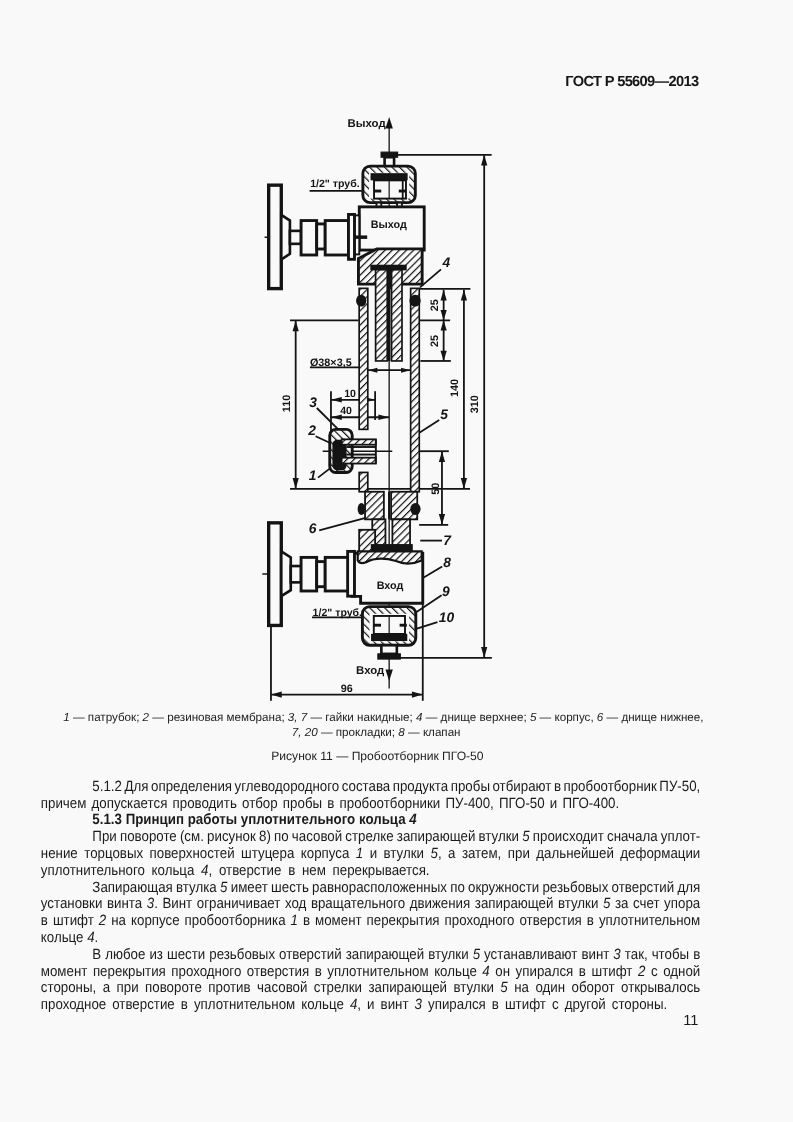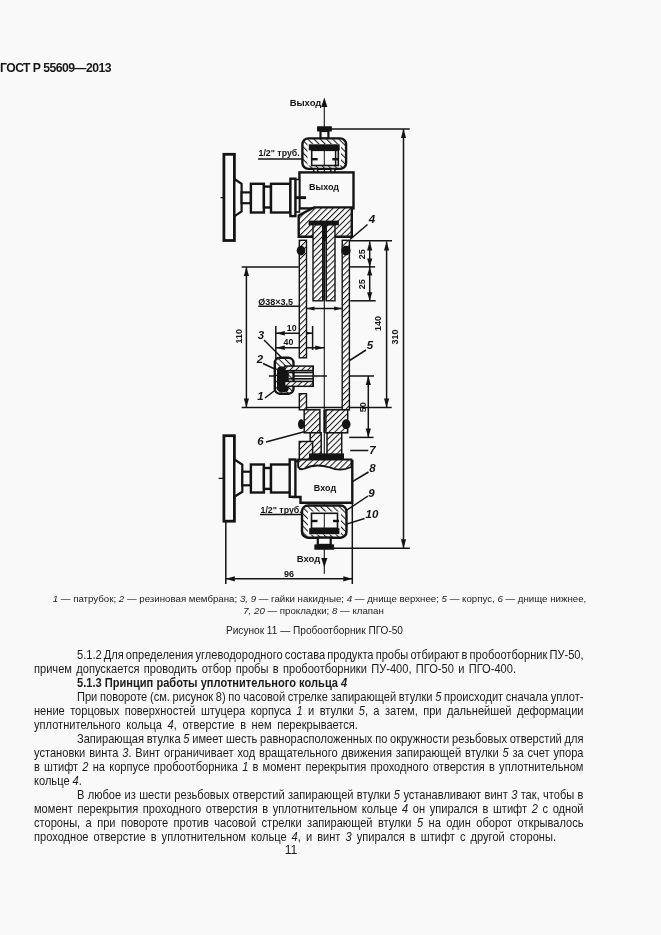--- a/index.html
+++ b/index.html
@@ -9,21 +9,21 @@
   .bodytext{left:33.5px;top:648px;width:614px;font-size:12.4px;line-height:14px;
             transform:scaleX(0.895);transform-origin:0 0;}
   .ln{text-align:left;white-space:nowrap;}
   .lnl{text-align:left;white-space:nowrap;}
   .ind{padding-left:48px;}
   i{font-style:italic;}
 </style>
 </head>
 <body>
 
-<div class="abs" style="left:0;top:60.5px;width:582px;text-align:left;font-weight:bold;font-size:12.2px;letter-spacing:-0.55px;color:#161616;">ГОСТ Р 55609—2013</div>
+<div class="abs" style="left:0;top:60.5px;width:582px;text-align:right;font-weight:bold;font-size:12.2px;letter-spacing:-0.55px;color:#161616;">ГОСТ Р 55609—2013</div>
 
 <svg class="abs" style="left:0;top:0;" width="661" height="590" viewBox="0 0 661 590">
 <defs>
 <pattern id="h1" width="4.2" height="4.2" patternUnits="userSpaceOnUse" patternTransform="rotate(45)">
   <rect width="4.2" height="4.2" fill="#f9f9f9"></rect>
   <line x1="0" y1="0" x2="0" y2="4.2" stroke="#141414" stroke-width="2.0"></line>
 </pattern>
 <pattern id="h2" width="4.4" height="4.4" patternUnits="userSpaceOnUse" patternTransform="rotate(-45)">
   <rect width="4.4" height="4.4" fill="#f9f9f9"></rect>
   <line x1="0" y1="0" x2="0" y2="4.4" stroke="#141414" stroke-width="2.0"></line>
@@ -316,21 +316,21 @@
   <text x="372.5" y="454.2" text-anchor="middle">7</text>
 
   <text x="372.5" y="472.4" text-anchor="middle">8</text>
 
   <text x="371.5" y="496.6" text-anchor="middle">9</text>
 
   <text x="372" y="518" text-anchor="middle">10</text>
 </g>
 </svg>
 
-<div class="abs" style="left:-11px;top:592.5px;width:661px;text-align:center;font-size:9.7px;color:#222;"><i>1</i> — патрубок; <i>2</i> — резиновая мембрана; <i>3, 9</i> — гайки накидные; <i>4</i> — днище верхнее; <i>5</i> — корпус, <i>6</i> — днище нижнее,</div>
+<div class="abs" style="left:-11px;top:592.5px;width:661px;text-align:center;font-size:9.7px;color:#222;"><i>1</i> — патрубок; <i>2</i> — резиновая мембрана; <i>3, 7</i> — гайки накидные; <i>4</i> — днище верхнее; <i>5</i> — корпус, <i>6</i> — днище нижнее,</div>
 
 <div class="abs" style="left:-17px;top:605px;width:661px;text-align:center;font-size:9.7px;color:#222;"><i>7, 20</i> — прокладки; <i>8</i> — клапан</div>
 
 <div class="abs" style="left:-16px;top:624.5px;width:661px;text-align:center;font-size:10.1px;color:#222;">Рисунок 11 — Пробоотборник ПГО-50</div>
 
 <div class="abs bodytext">
 <div class="ln ind" style="word-spacing:-1.07px">5.1.2 Для определения углеводородного состава продукта пробы отбирают в пробоотборник ПУ-50,</div>
 <div class="lnl" style="word-spacing:1.41px">причем допускается проводить отбор пробы в пробоотборники ПУ-400, ПГО-50 и ПГО-400.</div>
 <div class="lnl ind" style="font-weight:bold;">5.1.3 Принцип работы уплотнительного кольца <i>4</i></div>
 <div class="ln ind" style="word-spacing:-0.46px">При повороте (см. рисунок 8) по часовой стрелке запирающей втулки <i>5</i> происходит сначала уплот-</div>
@@ -339,13 +339,13 @@
 <div class="ln ind" style="word-spacing:-0.38px">Запирающая втулка <i>5</i> имеет шесть равнорасположенных по окружности резьбовых отверстий для</div>
 <div class="ln" style="word-spacing:0.82px">установки винта <i>3</i>. Винт ограничивает ход вращательного движения запирающей втулки <i>5</i> за счет упора</div>
 <div class="ln" style="word-spacing:1.22px">в штифт <i>2</i> на корпусе пробоотборника <i>1</i> в момент перекрытия проходного отверстия в уплотнительном</div>
 <div class="lnl">кольце <i>4</i>.</div>
 <div class="ln ind" style="word-spacing:0.29px">В любое из шести резьбовых отверстий запирающей втулки <i>5</i> устанавливают винт <i>3</i> так, чтобы в</div>
 <div class="ln" style="word-spacing:1.72px">момент перекрытия проходного отверстия в уплотнительном кольце <i>4</i> он упирался в штифт <i>2</i> с одной</div>
 <div class="ln" style="word-spacing:2.58px">стороны, а при повороте против часовой стрелки запирающей втулки <i>5</i> на один оборот открывалось</div>
 <div class="lnl" style="word-spacing:2.19px">проходное отверстие в уплотнительном кольце <i>4</i>, и винт <i>3</i> упирался в штифт с другой стороны.</div>
 </div>
 
-<div class="abs" style="left:0;top:842.5px;width:582px;text-align:center;font-size:12.2px;color:#1b1b1b;">11</div>
+<div class="abs" style="left:0;top:842.5px;width:582px;text-align:right;font-size:12.2px;color:#1b1b1b;">11</div>
 
 </body></html>

